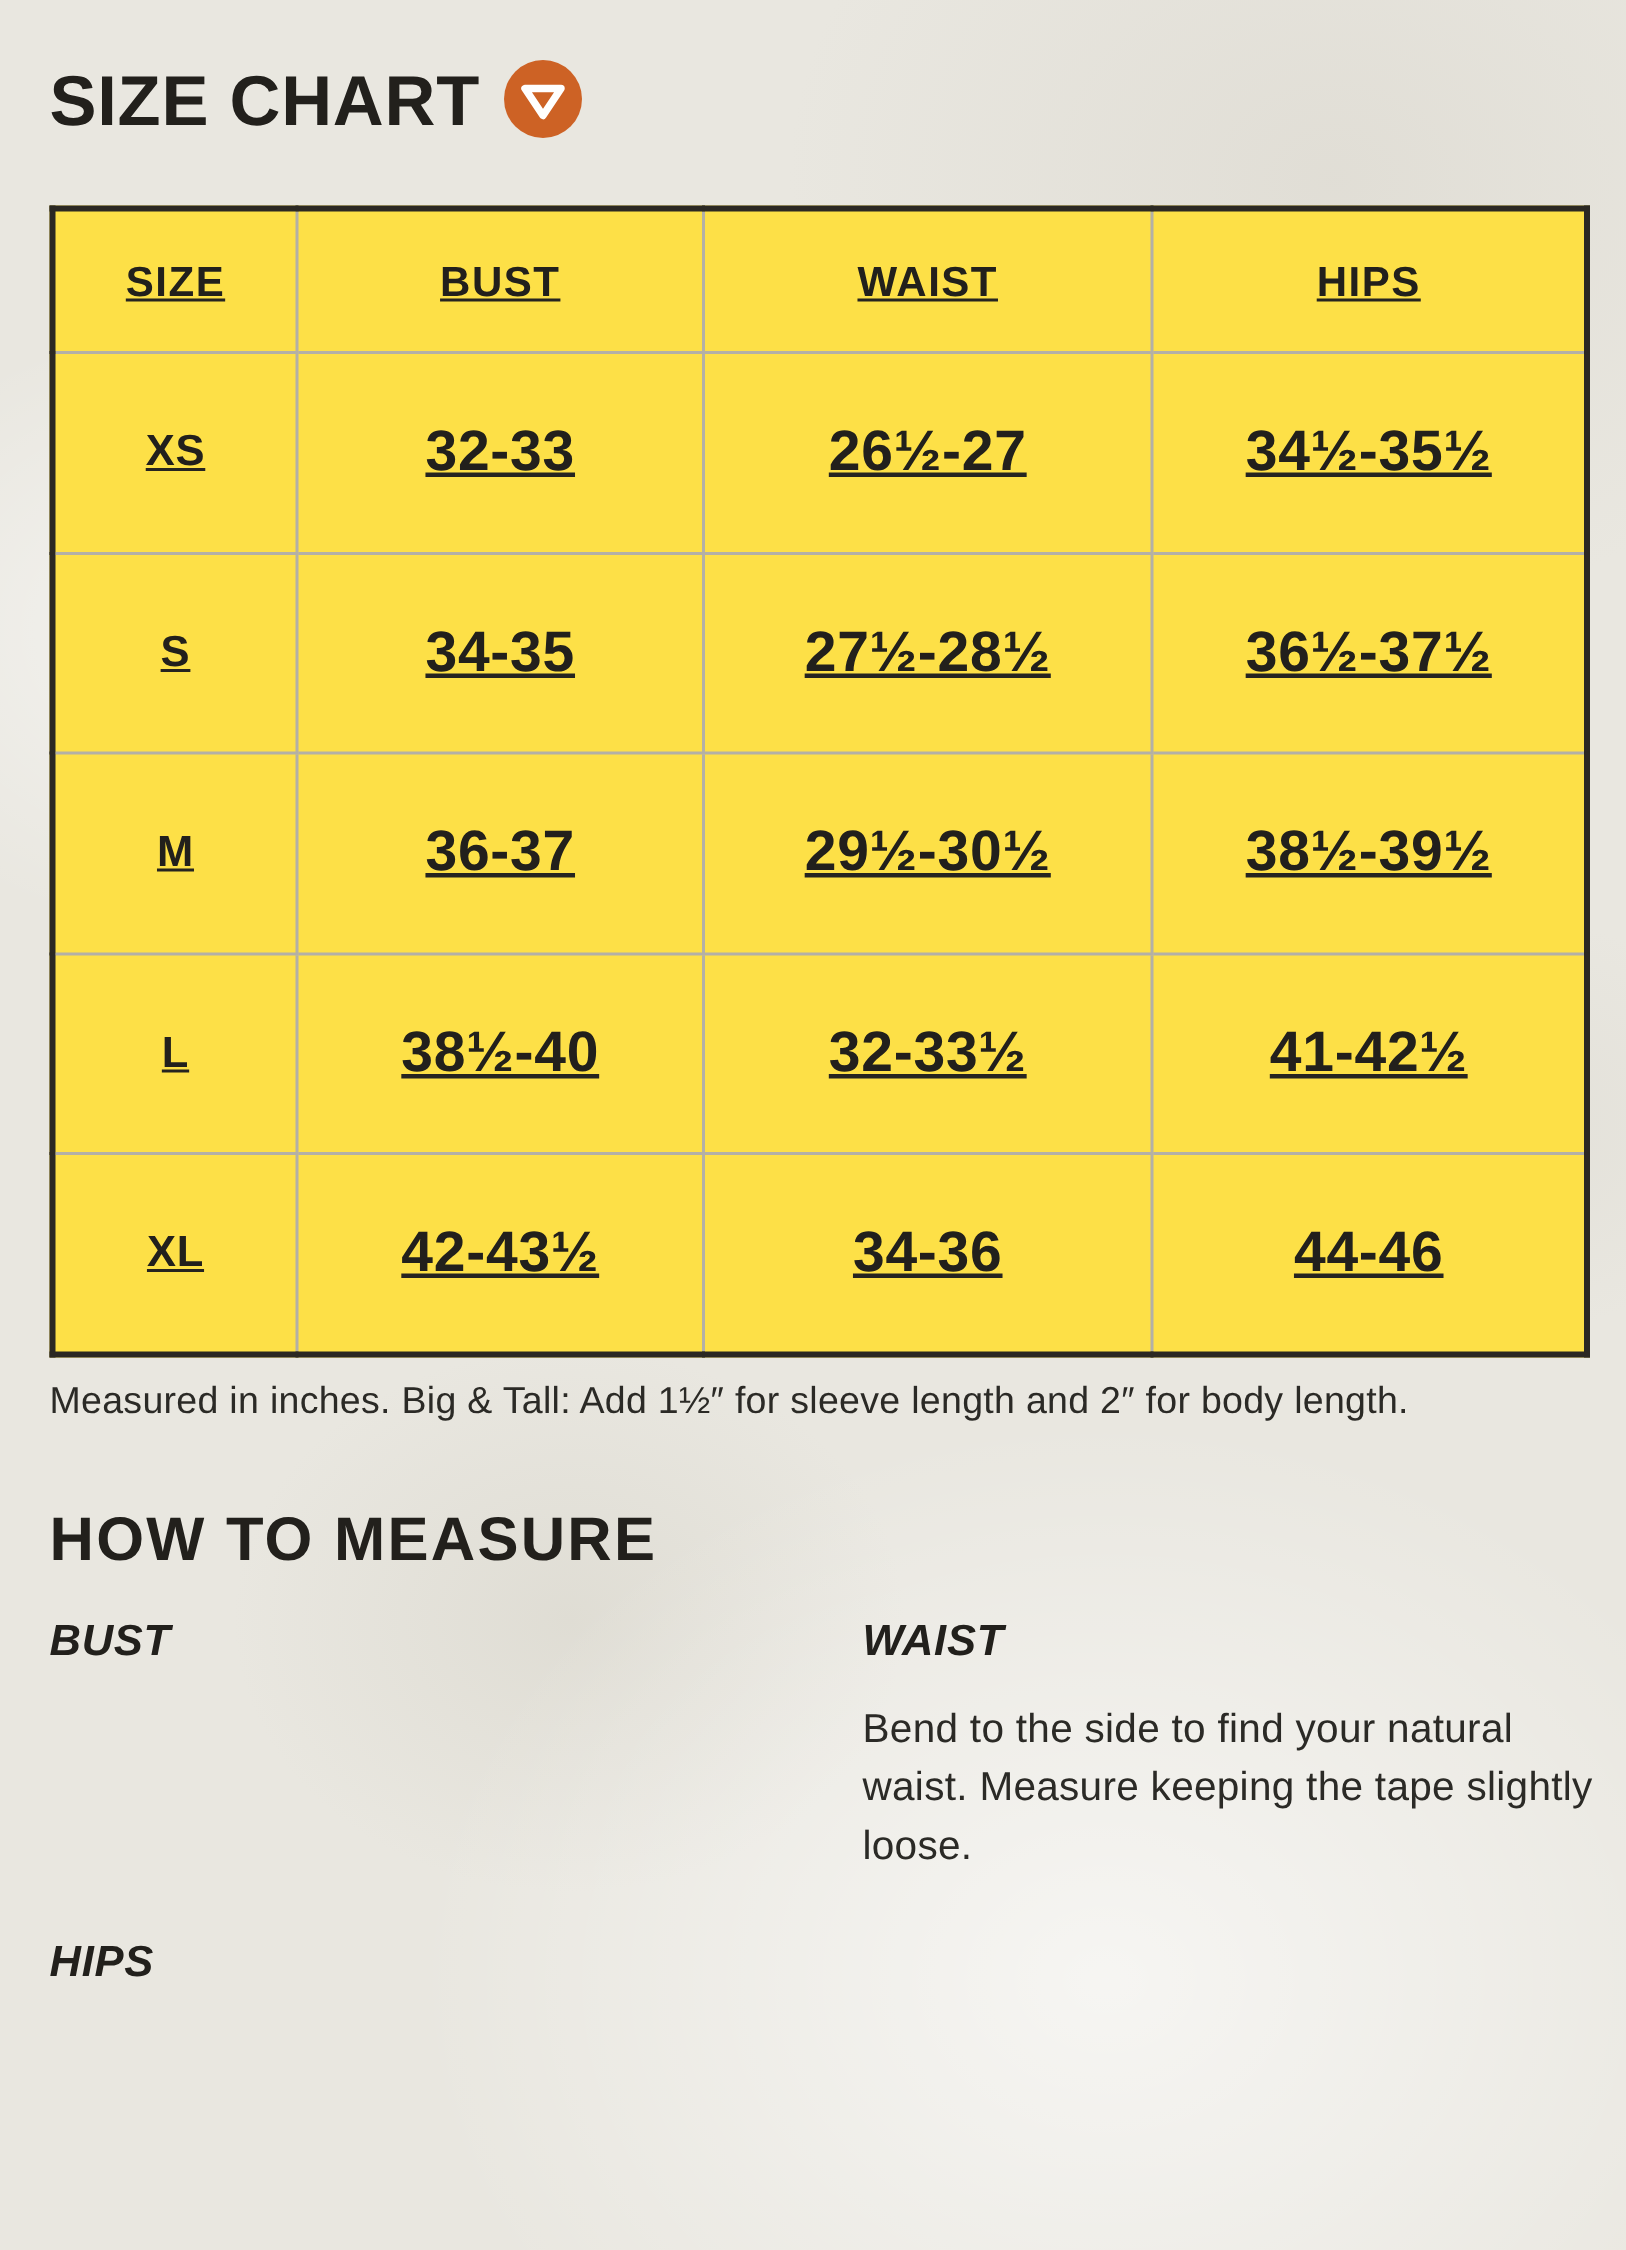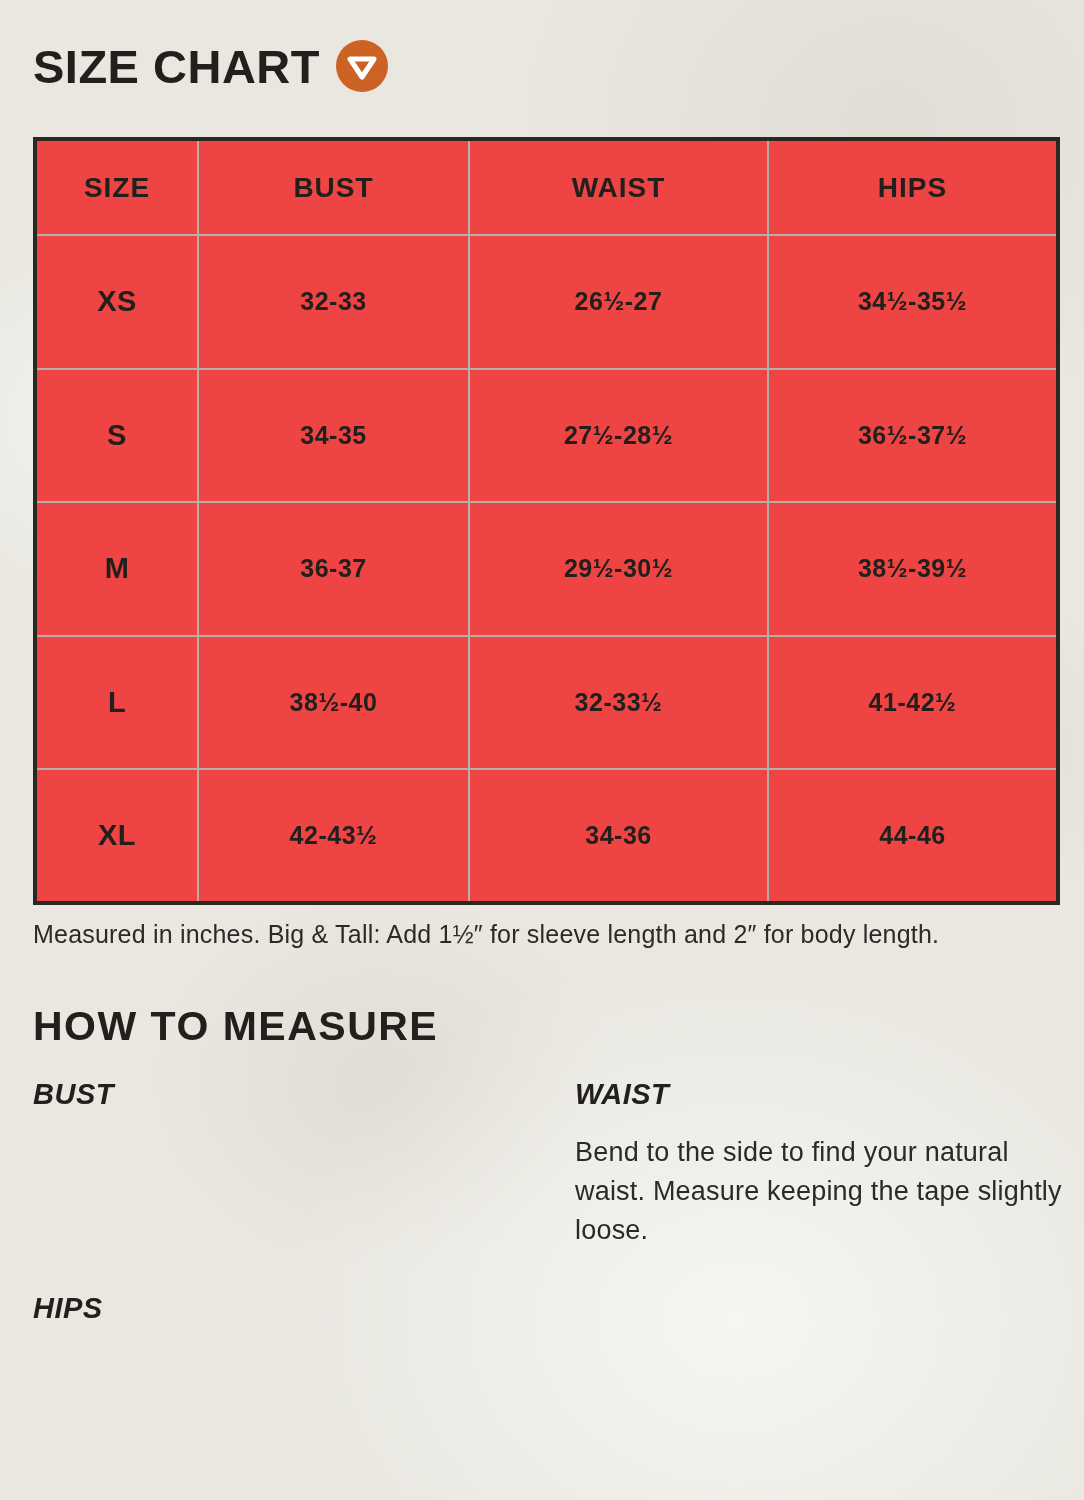--- a/index.html
+++ b/index.html
@@ -23,33 +23,34 @@
   }
   .page-title{
     font-size:47px;font-weight:800;letter-spacing:0.5px;
     color:#22201c;line-height:1;
   }
   .toggle-icon{width:52px;height:52px;display:block;}
   .size-table{
     position:absolute;left:33px;top:137px;
     width:1023px;height:768px;
     border-collapse:collapse;table-layout:fixed;
-    background:#ef4444;
+    background:#fde047;
+    text-decoration:underline;
   }
   .size-table th,.size-table td{
     border:2px solid #b3b0a6;
     text-align:center;vertical-align:middle;
     color:#22201c;
     padding:0;
   }
   .size-table{border:4px solid #2b2823;}
   .size-table thead tr{height:96px;}
   .size-table tbody tr{height:80px;}
   .size-table th{font-size:28px;font-weight:800;letter-spacing:1px;}
-  .size-table td{font-size:25px;font-weight:600;letter-spacing:0.5px;}
+  .size-table td{font-size:38px;font-weight:600;letter-spacing:0.5px;}
   .size-table td.size-cell{font-weight:800;font-size:29px;}
   .note{
     position:absolute;left:33px;top:920px;width:1010px;
     font-size:25px;color:#2b2a26;letter-spacing:0.2px;
   }
   .htm-heading{
     position:absolute;left:33px;top:1003px;
     font-size:41px;font-weight:800;letter-spacing:1.5px;color:#22201c;
   }
   .measure-section{position:absolute;}

